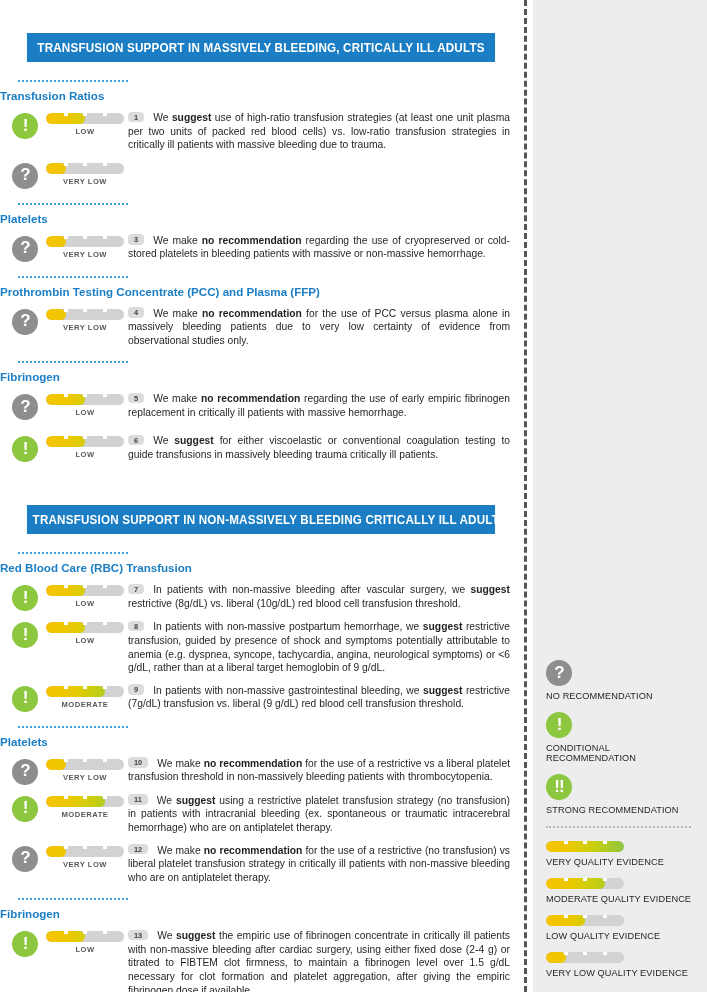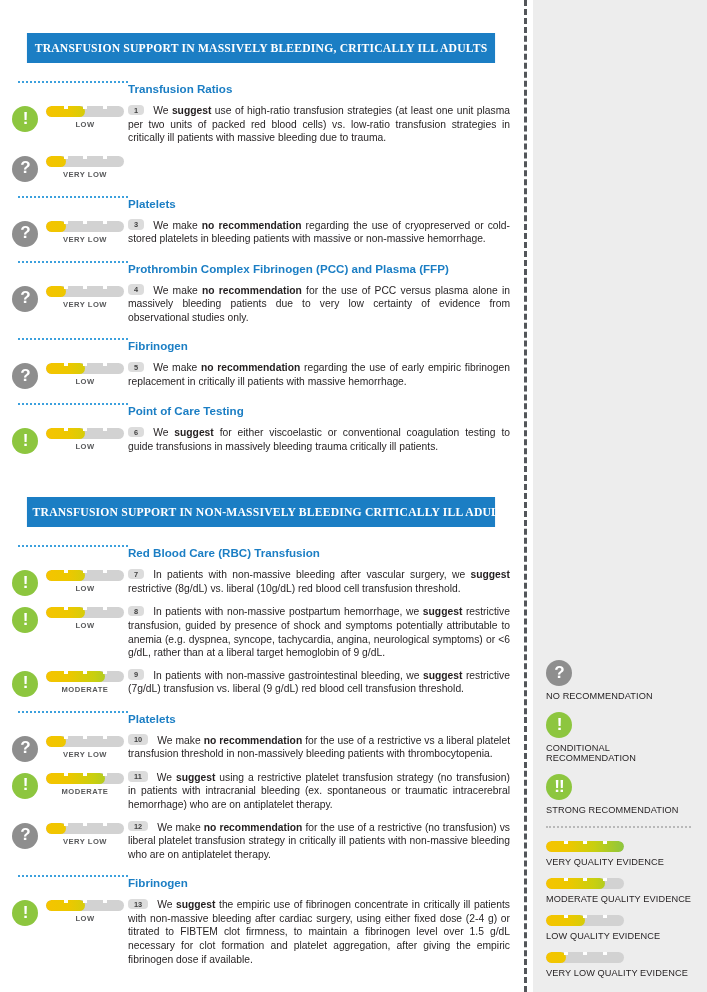--- a/index.html
+++ b/index.html
@@ -52,37 +52,38 @@
     text-align: center;
     font-size: 12.4px;
     font-weight: bold;
     letter-spacing: .2px;
     padding: 8px 6px 7px;
     margin: 0 12px;
     transform: scaleX(.94);
     transform-origin: center;
     white-space: nowrap;
   }
-  .banner-wrap { margin-top: 33px; font-family: Liberation Serif, serif; }
+  .banner-wrap { margin-top: 33px; }
   .banner-wrap.second { margin-top: 43px; }
 
   
   .dotsep {
     height: 0;
     border-top: 2px dotted #3ca0dd;
     width: 110px;
     margin: 0 0 6px 18px;
   }
 
   
   .group { margin-top: 18px; }
   .group.tight { margin-top: 14px; }
 
   .heading-row {
     display: flex;
+    flex-direction: column;
   }
   .heading-gutter { width: 128px; flex: none; }
   .section-title {
     color: #1b7ec4;
     font-size: 11.6px;
     font-weight: bold;
     padding-top: 1px;
   }
 
   .rec-row {
@@ -284,21 +285,21 @@
             </div>
           </div>
           <div class="rec-text"><span class="num">3</span><span>We make </span><b>no recommendation</b><span> regarding the use of cryopreserved or cold-stored platelets in bleeding patients with massive or non-massive hemorrhage.</span></div>
         </div>
       </div>
       <div class="group tight">
         <div class="heading-row">
           <div class="heading-gutter">
             <div class="dotsep"></div>
           </div>
-          <div class="section-title">Prothrombin Complex Fibrinogen (PCC) and Plasma (FFP)</div>
+          <div class="section-title">Prothrombin Testing Concentrate (PCC) and Plasma (FFP)</div>
         </div>
         <div class="rec-row">
           <div class="gutter">
             <div class="sicon none">
               <span>?</span>
             </div>
             <div class="ev">
               <div class="bar">
                 <div class="bar-fill" style="width: 25%;"></div>
                 <div class="notch" style="left: calc(25% - 2px);"></div>
@@ -330,26 +331,20 @@
                 <div class="notch" style="left: calc(50% - 2px);"></div>
                 <div class="notch" style="left: calc(75% - 2px);"></div>
               </div>
               <div class="ev-label">LOW</div>
             </div>
           </div>
           <div class="rec-text"><span class="num">5</span><span>We make </span><b>no recommendation</b><span> regarding the use of early empiric fibrinogen replacement in critically ill patients with massive hemorrhage.</span></div>
         </div>
       </div>
       <div class="group tight">
-        <div class="heading-row">
-          <div class="heading-gutter">
-            <div class="dotsep"></div>
-          </div>
-          <div class="section-title">Point of Care Testing</div>
-        </div>
         <div class="rec-row">
           <div class="gutter">
             <div class="sicon cond">
               <span>!</span>
             </div>
             <div class="ev">
               <div class="bar">
                 <div class="bar-fill" style="width: 50%;"></div>
                 <div class="notch" style="left: calc(25% - 2px);"></div>
                 <div class="notch" style="left: calc(50% - 2px);"></div>

